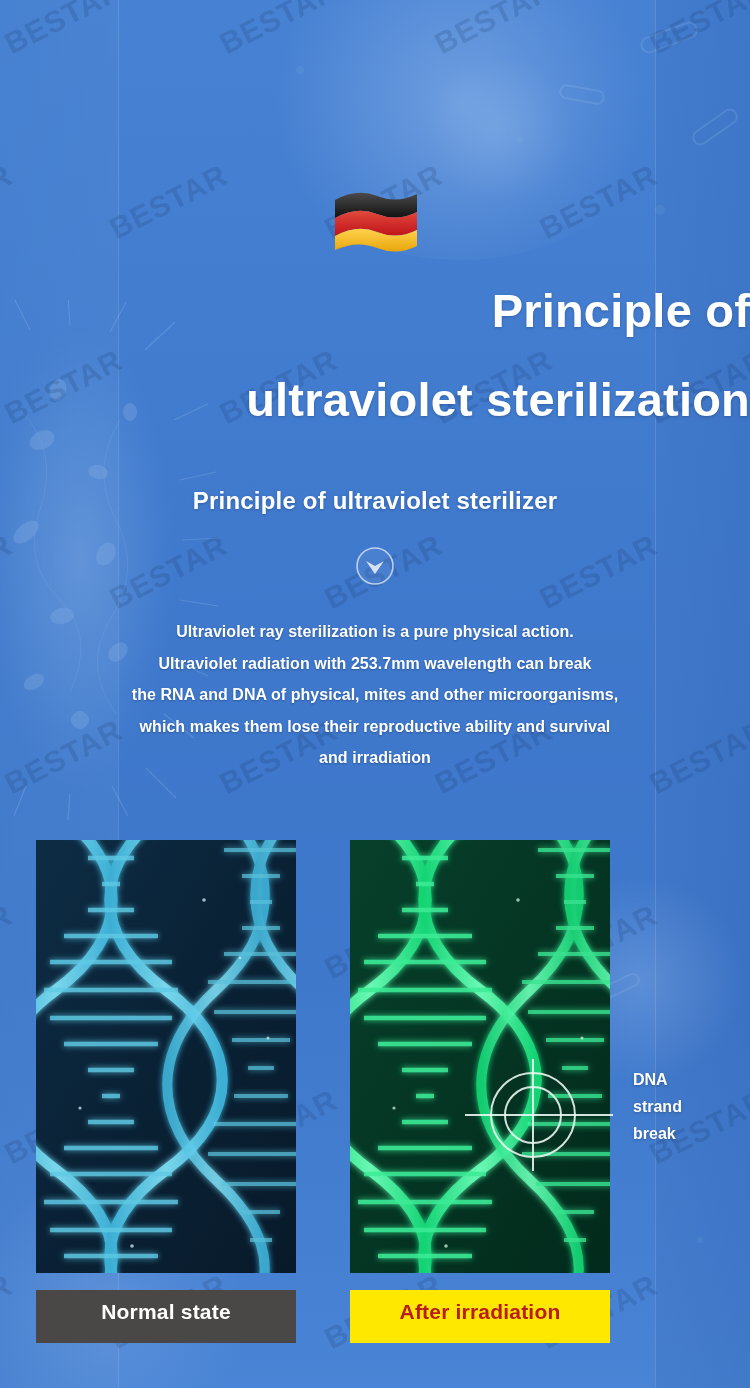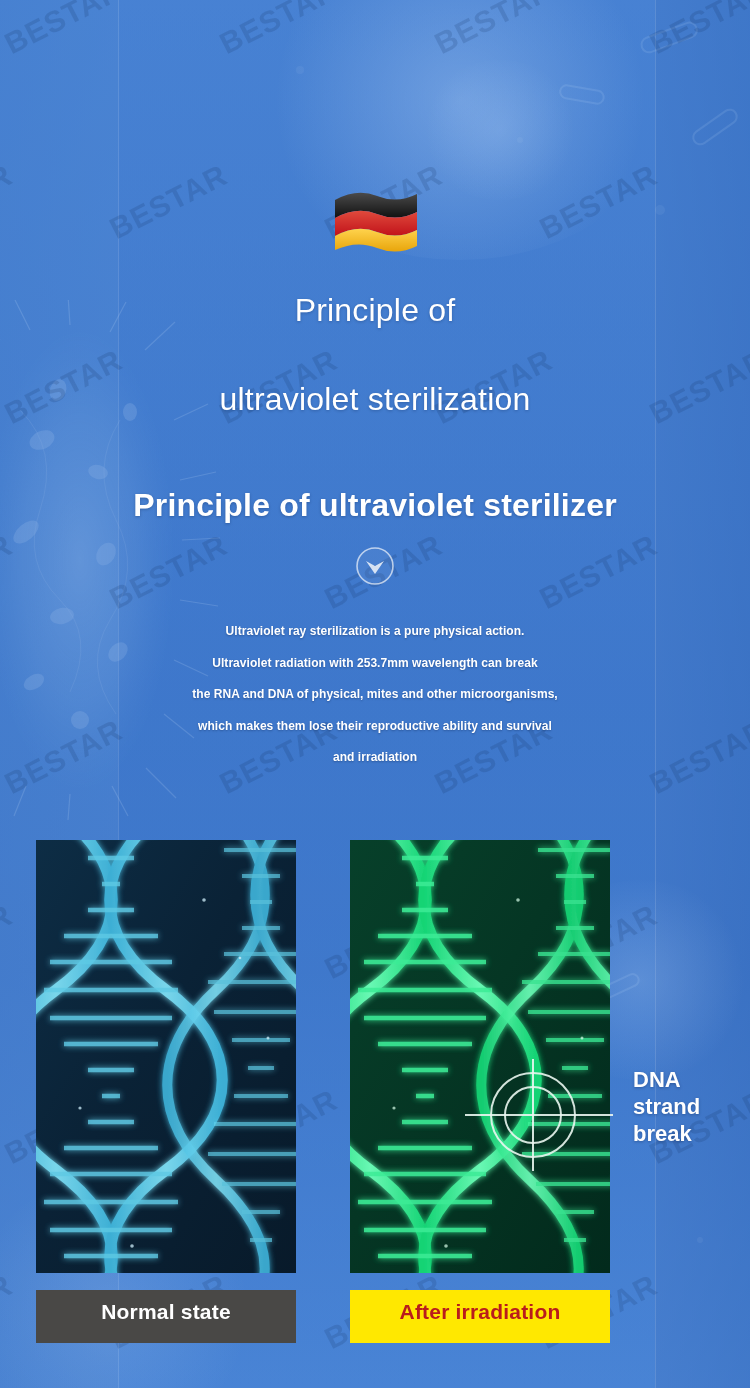--- a/index.html
+++ b/index.html
@@ -87,54 +87,54 @@
     position:absolute;
     left:0; right:0; top:186px;
     text-align:center;
     height:66px;
   }
   .flag svg { display:inline-block; vertical-align:top; }
 
   .title {
     position:absolute;
     left:0; right:0; top:266px;
-    text-align:center;
+    text-align:right;
     color:#ffffff;
-    font-size:32px;
-    font-weight:normal;
+    font-size:47px;
+    font-weight:bold;
     line-height:89px;
     letter-spacing:.2px;
     text-shadow:0 1px 3px rgba(10,30,70,.28);
   }
   .title .l2 { display:block; }
 
   .subtitle {
     position:absolute;
     left:0; right:0; top:487px;
     text-align:center;
     color:#ffffff;
-    font-size:32px;
+    font-size:24px;
     font-weight:bold;
     letter-spacing:.2px;
     text-shadow:0 1px 3px rgba(10,30,70,.3);
   }
 
   .chevron-wrap {
     position:absolute;
     left:0; right:0; top:546px;
     text-align:center;
   }
   .chevron-wrap svg { display:inline-block; }
 
   .body-copy {
     position:absolute;
     left:0; right:0; top:616px;
     text-align:center;
     color:#ffffff;
-    font-size:12px;
+    font-size:16px;
     font-weight:bold;
     line-height:31.5px;
     letter-spacing:.05px;
     text-shadow:0 1px 2px rgba(10,30,70,.35);
   }
   .body-copy span { display:block; }
 
   
   .panels { position:absolute; left:0; top:840px; width:750px; height:433px; }
 
@@ -156,21 +156,21 @@
     pointer-events:none;
     z-index:6;
   }
   .crosshair svg { width:100%; height:100%; display:block; }
 
   .dna-label {
     position:absolute;
     left:633px; top:1066px;
     width:115px;
     color:#ffffff;
-    font-size:22px;
+    font-size:16px;
     font-weight:bold;
     line-height:27px;
     text-shadow:0 1px 3px rgba(10,30,70,.35);
     z-index:6;
   }
   .dna-label span { display:block; }
 
   .caption {
     position:absolute;
     top:1290px;

